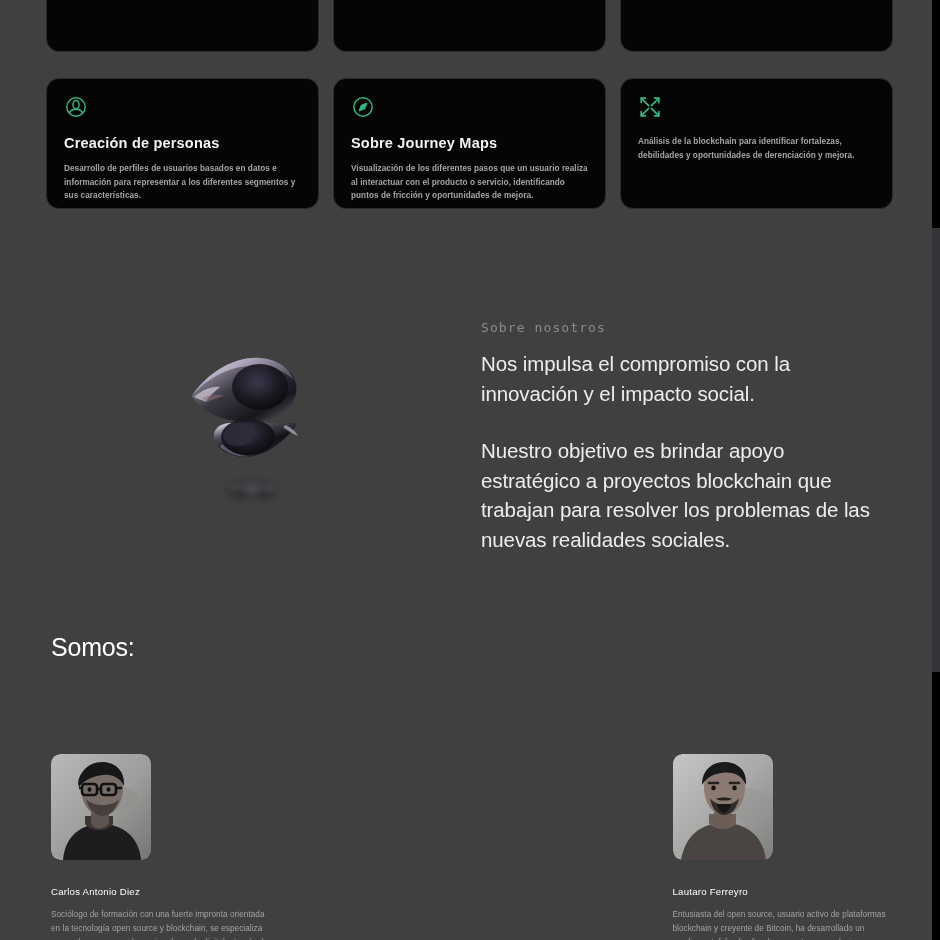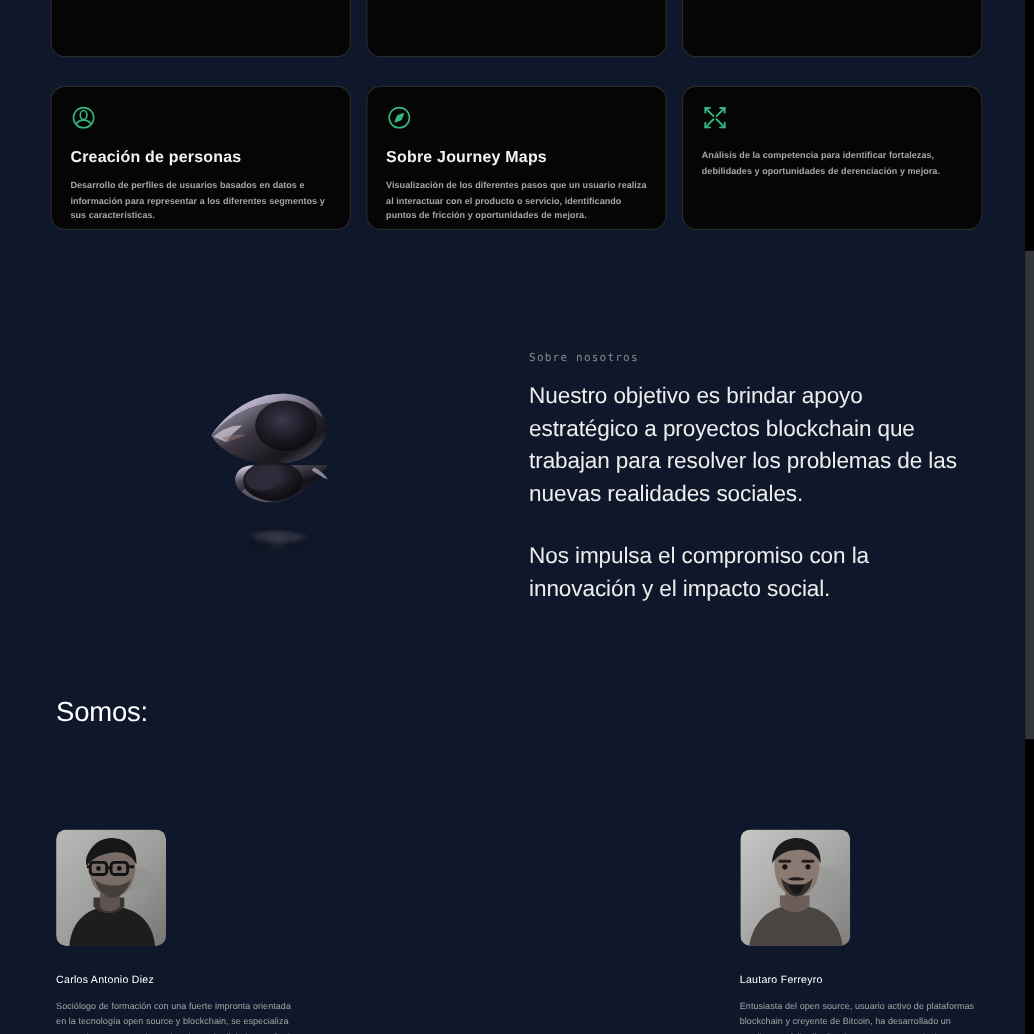--- a/index.html
+++ b/index.html
@@ -4,21 +4,21 @@
 <style>
   * { box-sizing: border-box; margin: 0; padding: 0; }
   html, body {
     width: 940px; height: 940px;
     background: #000000;
     font-family: "Liberation Sans", sans-serif;
     overflow: hidden;
   }
   body { position: relative; }
 
-  .page { position: relative; width: 940px; height: 940px; background: #0f172a; }
+  .page { position: relative; width: 940px; height: 940px; background: #404040; }
 
   
   .cards-row {
     position: absolute;
     left: 46px;
     width: 848px;
     display: flex;
     gap: 14px;
   }
   .cards-row.row-top { top: -126px; }
@@ -59,21 +59,21 @@
   
   .about {
     position: absolute;
     left: 481px;
     top: 320px;
     width: 400px;
   }
   .about-eyebrow {
     color: #8a8a8a;
     font-family: "DejaVu Sans Mono", monospace;
-    font-size: 10px;
+    font-size: 13px;
     letter-spacing: 1.1px;
     margin-bottom: 14px;
   }
   .about-para {
     color: #ededed;
     font-size: 20.5px;
     line-height: 1.44;
     font-weight: 400;
     letter-spacing: -0.1px;
   }
@@ -198,21 +198,21 @@
       <svg class="svc-icon" viewBox="0 0 24 24" fill="none" stroke="#35b67e" stroke-width="1.7" stroke-linecap="round" stroke-linejoin="round">
         <path d="M3.2 3.2 10.6 10.6"></path>
           <path d="M3.2 7.4V3.2h4.2"></path>
         <path d="M20.8 3.2 13.4 10.6"></path>
           <path d="M16.6 3.2h4.2v4.2"></path>
         <path d="M3.2 20.8 10.6 13.4"></path>
           <path d="M7.4 20.8H3.2v-4.2"></path>
         <path d="M20.8 20.8 13.4 13.4"></path>
           <path d="M20.8 16.6v4.2h-4.2"></path>
       </svg>
-      <div class="svc-desc">Análisis de la competencia para identificar fortalezas, debilidades y oportunidades de derenciación y mejora.</div>
+      <div class="svc-desc">Análisis de la blockchain para identificar fortalezas, debilidades y oportunidades de derenciación y mejora.</div>
     </div>
   </div>
 
   <svg class="blob-art" viewBox="0 0 170 185">
     <defs>
       <linearGradient id="gTop" x1="0" y1="0" x2="1" y2="1">
         <stop offset="0%" stop-color="#d8d2e4"></stop>
         <stop offset="18%" stop-color="#8f8a9c"></stop>
         <stop offset="45%" stop-color="#3a3742"></stop>
         <stop offset="75%" stop-color="#17161b"></stop>
@@ -265,22 +265,22 @@
       <ellipse cx="56" cy="151" rx="8" ry="5" fill="#0a0a0c"></ellipse>
       <ellipse cx="76" cy="151" rx="8" ry="5" fill="#0a0a0c"></ellipse>
     </g>
     <g filter="url(#soft)" opacity="0.5">
       <path d="M42 146 C50 142 86 142 92 148 C86 155 48 155 42 146 Z" fill="#55515f"></path>
     </g>
   </svg>
 
   <div class="about">
     <div class="about-eyebrow">Sobre nosotros</div>
+    <p class="about-para">Nos impulsa el compromiso con la innovación y el impacto social.</p>
     <p class="about-para">Nuestro objetivo es brindar apoyo estratégico a proyectos blockchain que trabajan para resolver los problemas de las nuevas realidades sociales.</p>
-    <p class="about-para">Nos impulsa el compromiso con la innovación y el impacto social.</p>
   </div>
 
   <h2 class="somos-heading">Somos:</h2>
 
   <div class="people">
 
     <div class="person">
       <svg class="person-photo" viewBox="0 0 100 106" preserveAspectRatio="xMidYMid slice">
         <defs>
           <linearGradient id="bg1" x1="0" y1="0" x2="1" y2="1">

